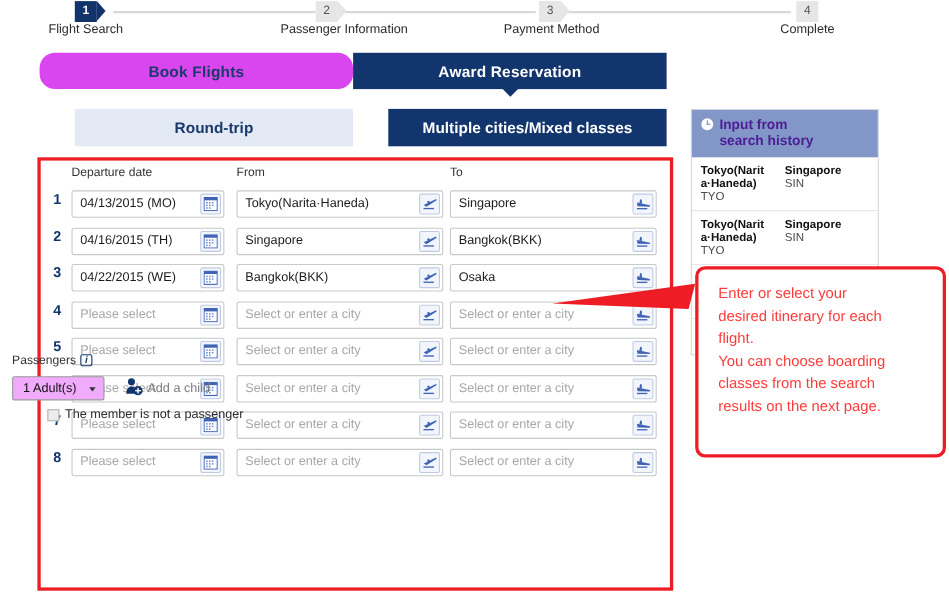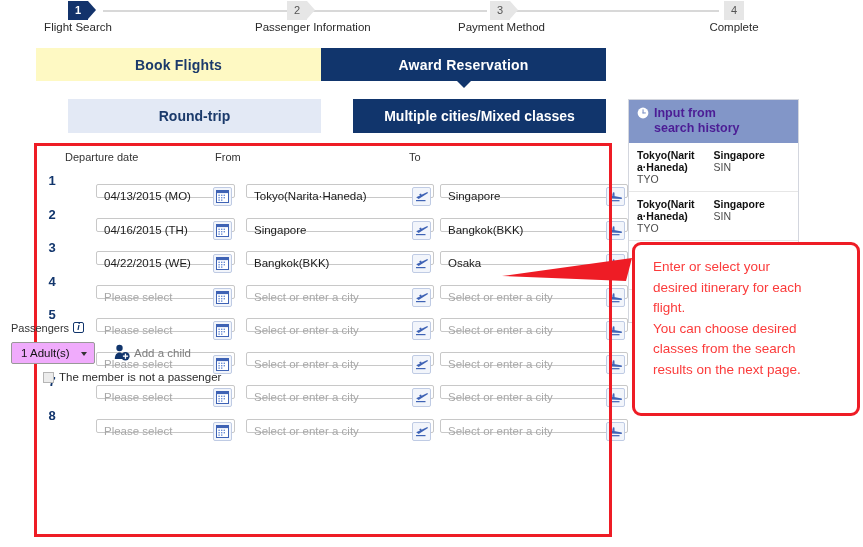--- a/index.html
+++ b/index.html
@@ -80,21 +80,21 @@
   }
   .tab-primary {
     flex: 1;
     display: flex;
     align-items: center;
     justify-content: center;
     font-size: 14px;
     font-weight: bold;
     letter-spacing: .2px;
   }
-  .tab-primary.off { background: #fef9c3; color: #1b3a6b; }
+  .tab-primary.off { background: #d946ef; color: #1b3a6b; border-radius: 14px; }
   .tab-primary.on  { background: #11356c; color: #ffffff; position: relative; }
   .tab-primary.on::after {
     content: "";
     position: absolute;
     left: 50%; top: 100%;
     margin-left: -7px;
     width: 0; height: 0;
     border-left: 7px solid transparent;
     border-right: 7px solid transparent;
     border-top: 7px solid #11356c;
@@ -154,26 +154,25 @@
     position: absolute;
     left: 1px; top: 5px;
     width: 14px;
     text-align: center;
     font-size: 13px;
     font-weight: bold;
     color: #11356c;
   }
   .field {
     position: absolute;
-    top: 16px;
-    height: 14px;
+    top: 5px;
+    height: 25px;
     border: 1px solid #c8c8c8;
     background: #ffffff;
     border-radius: 2px;
-    margin-left: 31px;
   }
   .field-date { left: 21px; width: 139px; }
   .field-from { left: 171px; width: 188px; }
   .field-to   { left: 365px; width: 188px; }
   .field-text {
     position: absolute;
     left: 7px; top: 0;
     right: 26px;
     height: 23px;
     line-height: 23px;
@@ -787,18 +786,18 @@
     </div>
   </div>
 
   <svg id="callout-tail" viewBox="0 0 142 30">
     <path d="M138 4 L8 22 L132 27 Z" fill="#ee1c25"></path>
   </svg>
   <div id="callout">
     <div>Enter or select your</div>
     <div>desired itinerary for each</div>
     <div>flight.</div>
-    <div>You can choose desired</div>
+    <div>You can choose boarding</div>
     <div>classes from the search</div>
     <div>results on the next page.</div>
   </div>
 
 </div>
 
 </body></html>

